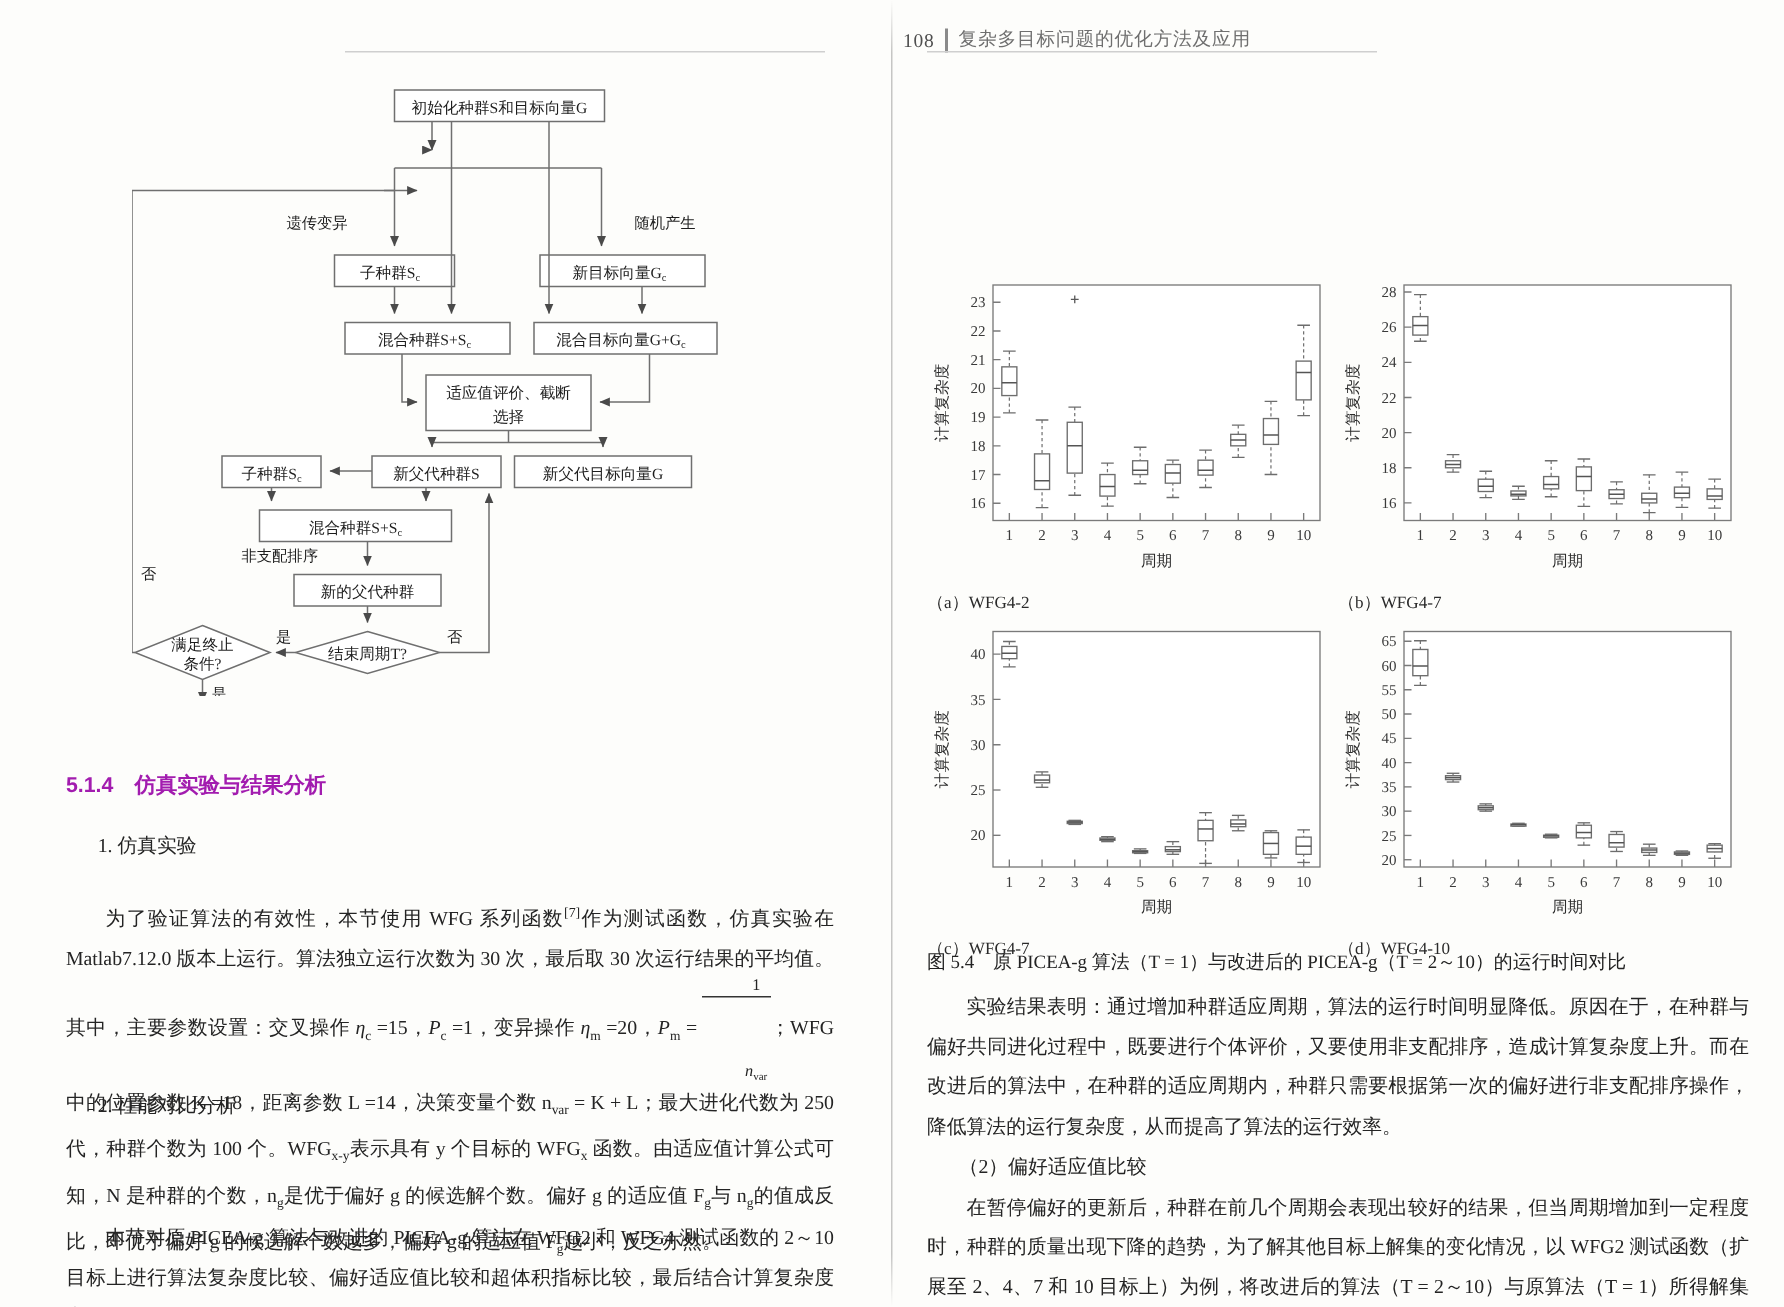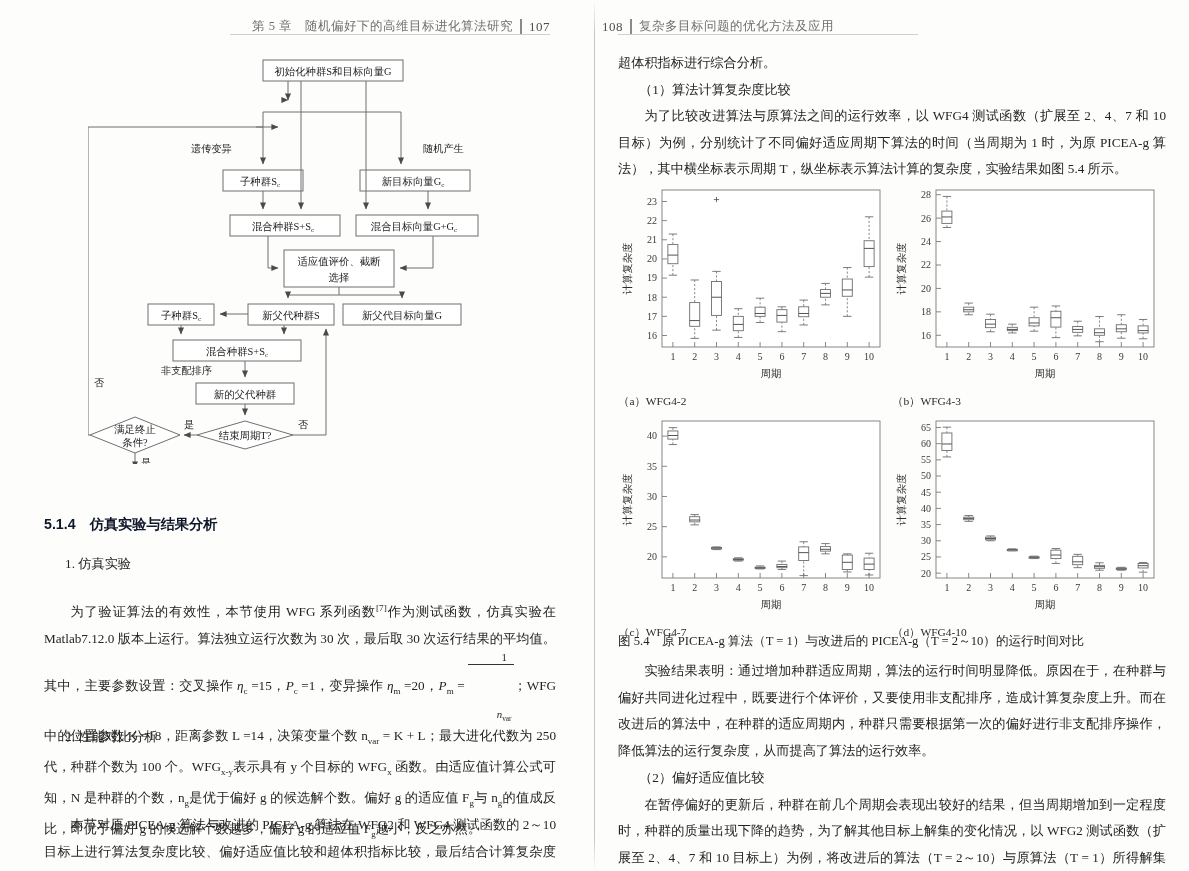--- a/index.html
+++ b/index.html
@@ -28,21 +28,21 @@
   .rh-num{font-size:13px;color:#4f4f4f;font-family:"Liberation Serif",serif;}
   .rh-underline{position:absolute;top:34px;height:1px;background:#cfcfcf;}
   .rh-underline.left{right:44px;width:320px;}
   .rh-underline.right{left:24px;width:300px;}
 
   
   .col{position:absolute;font-size:13.2px;line-height:26.5px;color:#242424;}
   .col p{margin:0;text-align:justify;text-justify:inter-ideograph;}
   .indent{text-indent:2em;}
   .sec-h{font-family:"Liberation Sans","DejaVu Sans",sans-serif;
-         font-weight:bold;font-size:14.2px;color:#0f172a;}
+         font-weight:bold;font-size:14.2px;color:#a21caf;}
   .sub-h{text-indent:1.6em;font-size:13.2px;}
   .fig-cap{text-align:center;font-size:12.6px;color:#222;}
   .sup{font-size:.7em;vertical-align:super;}
   em.v{font-style:italic;}
   .frac{display:inline-block;vertical-align:middle;text-align:center;font-size:.82em;line-height:1.05;}
   .frac .num{display:block;border-bottom:1px solid #333;padding:0 2px;}
   .frac .den{display:block;padding:0 2px;margin-top:44px;}
   .sub{font-size:.68em;vertical-align:sub;}
 
   
@@ -60,25 +60,20 @@
   .tick-t{font-family:"Liberation Serif","DejaVu Serif",serif;font-size:10px;fill:#3a3a3a;}
   .ax-t{font-family:"Liberation Serif","DejaVu Serif",serif;font-size:10.4px;fill:#2c2c2c;}
 </style>
 </head>
 <body>
 
 <div class="spread">
 
   <div class="page page-left">
 
-    <div class="runhead left">
-      <span class="rh-title">第 5 章　随机偏好下的高维目标进化算法研究</span>
-      <span class="rh-rule"></span>
-      <span class="rh-num">107</span>
-    </div>
     <div class="rh-underline left"></div>
 
     <div class="flow">
       <svg width="420" height="412" viewBox="0 0 420 412">
         <defs>
           <marker id="ah" markerWidth="8" markerHeight="8" refX="6.6" refY="3" orient="auto">
             <path d="M0,0 L7,3 L0,6 z" fill="#4a4a4a"></path>
           </marker>
         </defs>
         <g stroke="#6b6b6b" stroke-width="1" fill="none" marker-end="url(#ah)">
@@ -212,25 +207,20 @@
 
   <div class="page page-right">
 
     <div class="runhead right">
       <span class="rh-num">108</span>
       <span class="rh-rule"></span>
       <span class="rh-title">复杂多目标问题的优化方法及应用</span>
     </div>
     <div class="rh-underline right"></div>
 
-    <div class="col" style="left:24px;top:50px;width:548px;">
-      <p>超体积指标进行综合分析。</p>
-      <p class="sub-h">（1）算法计算复杂度比较</p>
-      <p class="indent">为了比较改进算法与原算法之间的运行效率，以 WFG4 测试函数（扩展至 2、4、7 和 10 目标）为例，分别统计了不同偏好适应周期下算法的时间（当周期为 1 时，为原 PICEA-g 算法），其中横坐标表示周期 T，纵坐标表示算法计算的复杂度，实验结果如图 5.4 所示。</p>
-    </div>
 
     <div class="figblock" style="left:24px;top:178px;">
       <div class="chart-grid" id="chart-grid">
           <div class="chart-cell">
             <svg width="274" height="215" viewBox="0 0 274 215" class="chart-svg">
               <rect x="44" y="12" width="218" height="157" fill="#fff" stroke="#7a7a7a" stroke-width="0.9"></rect>
               <line x1="44" y1="157.51219512195124" x2="49" y2="157.51219512195124" stroke="#7a7a7a" stroke-width="0.9"></line>
               <text x="39" y="160.91219512195124" text-anchor="end" class="tick-t">16</text>
               <line x1="44" y1="138.3658536585366" x2="49" y2="138.3658536585366" stroke="#7a7a7a" stroke-width="0.9"></line>
               <text x="39" y="141.7658536585366" text-anchor="end" class="tick-t">17</text>
@@ -468,21 +458,21 @@
               </g>
               <g>
                 <line x1="251.1" y1="141.46641791044775" x2="251.1" y2="147.910447761194" stroke="#6d6d6d" stroke-width="0.8" stroke-dasharray="2.2,1.8"></line>
                 <line x1="251.1" y1="160.7985074626866" x2="251.1" y2="154.9402985074627" stroke="#6d6d6d" stroke-width="0.8" stroke-dasharray="2.2,1.8"></line>
                 <line x1="246.88824" y1="141.46641791044775" x2="255.31176" y2="141.46641791044775" stroke="#6d6d6d" stroke-width="0.9"></line>
                 <line x1="246.88824" y1="160.7985074626866" x2="255.31176" y2="160.7985074626866" stroke="#6d6d6d" stroke-width="0.9"></line>
                 <rect x="246.08599999999998" y="147.910447761194" width="10.028" height="7.029850746268693" fill="#fff" stroke="#6d6d6d" stroke-width="0.9"></rect>
                 <line x1="246.08599999999998" y1="152.59701492537314" x2="256.114" y2="152.59701492537314" stroke="#555" stroke-width="1"></line>
               </g>
             </svg>
-            <div class="chart-cap">（b）WFG4-3</div>
+            <div class="chart-cap">（b）WFG4-7</div>
           </div>
           <div class="chart-cell">
             <svg width="274" height="215" viewBox="0 0 274 215" class="chart-svg">
               <rect x="44" y="12" width="218" height="157" fill="#fff" stroke="#7a7a7a" stroke-width="0.9"></rect>
               <line x1="44" y1="147.8653846153846" x2="49" y2="147.8653846153846" stroke="#7a7a7a" stroke-width="0.9"></line>
               <text x="39" y="151.26538461538462" text-anchor="end" class="tick-t">20</text>
               <line x1="44" y1="117.67307692307692" x2="49" y2="117.67307692307692" stroke="#7a7a7a" stroke-width="0.9"></line>
               <text x="39" y="121.07307692307693" text-anchor="end" class="tick-t">25</text>
               <line x1="44" y1="87.48076923076923" x2="49" y2="87.48076923076923" stroke="#7a7a7a" stroke-width="0.9"></line>
               <text x="39" y="90.88076923076923" text-anchor="end" class="tick-t">30</text>

